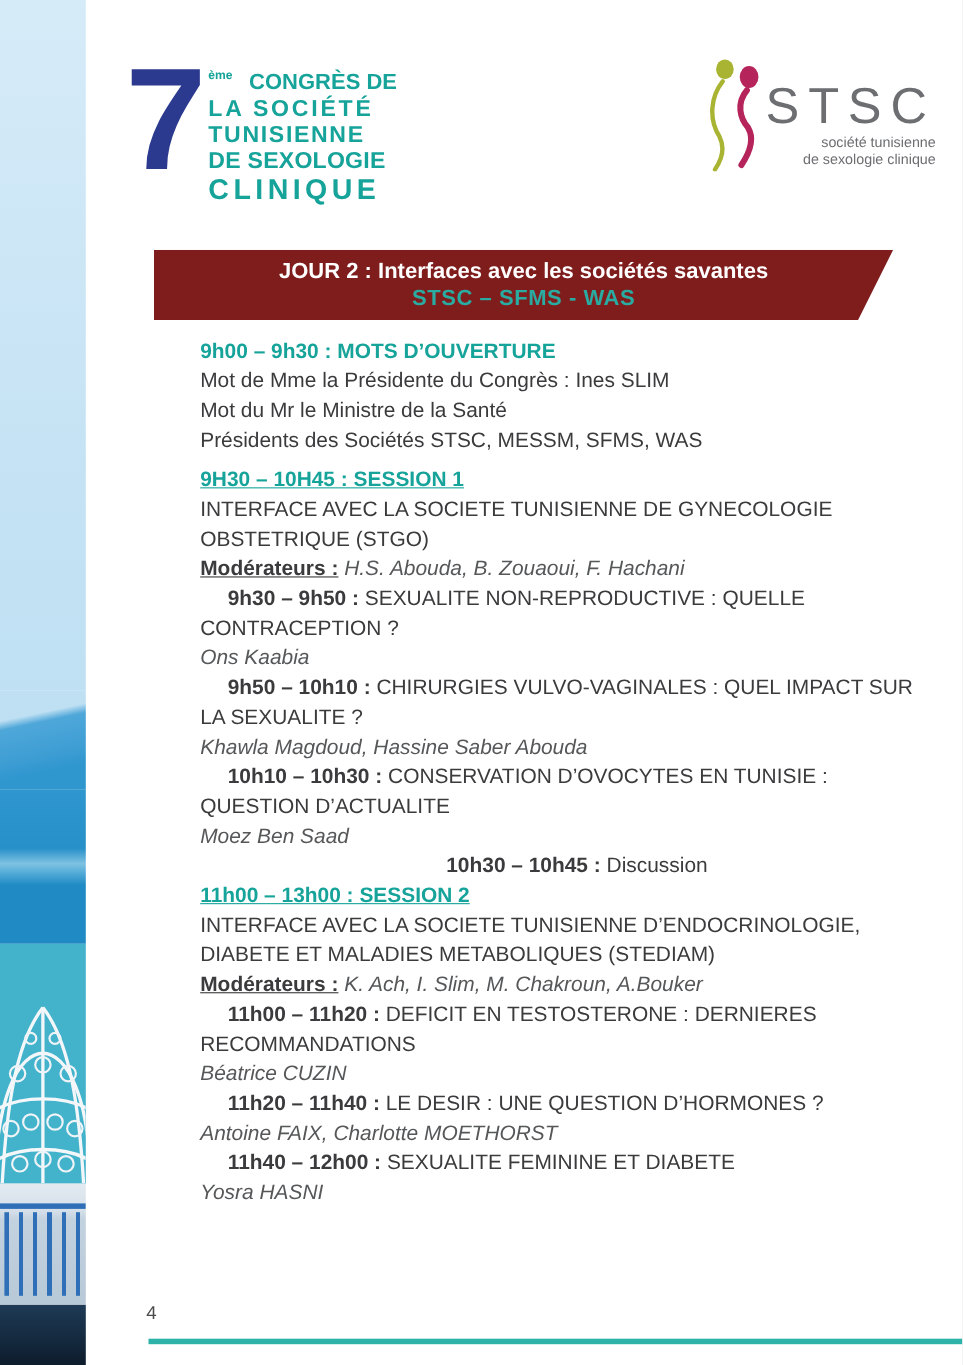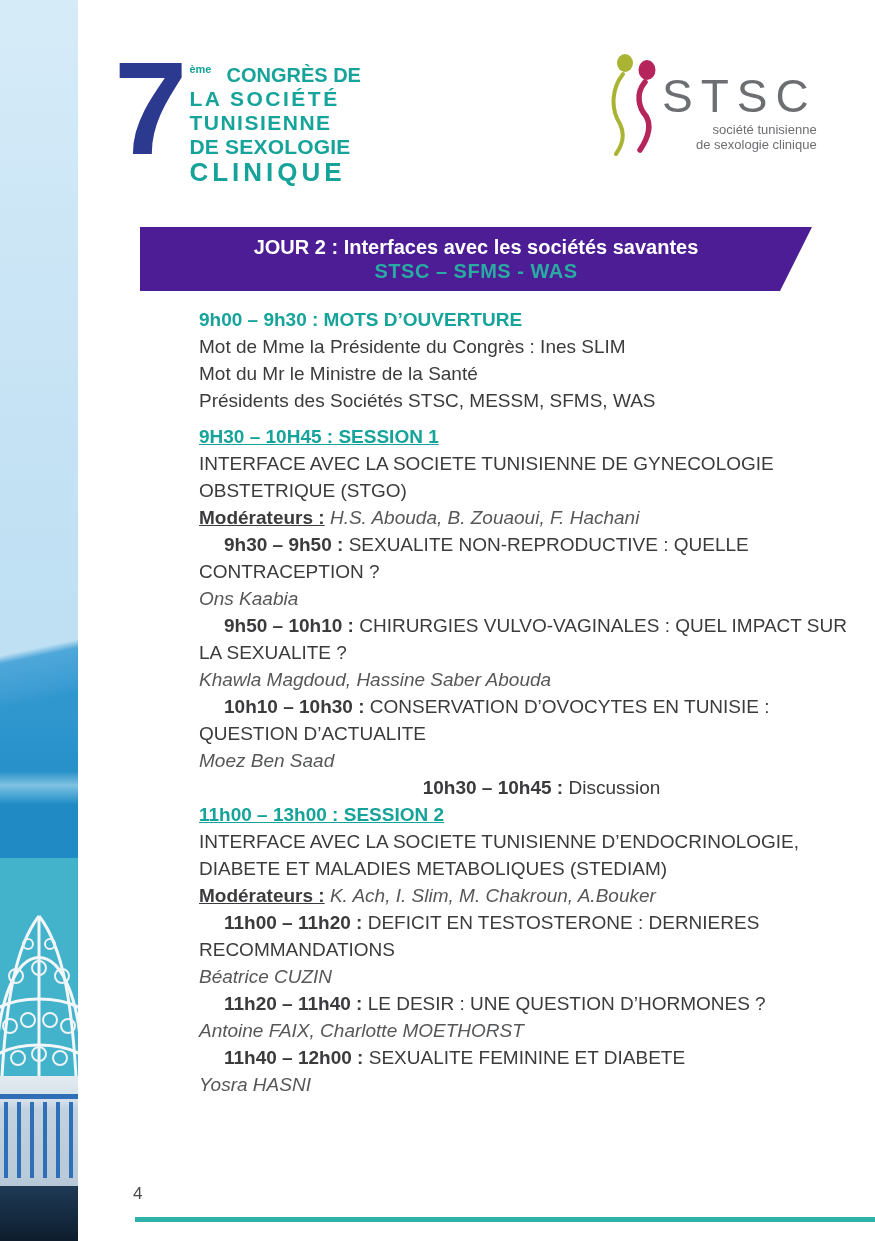--- a/index.html
+++ b/index.html
@@ -26,37 +26,37 @@
   .logo-digit{font-size:132px;line-height:0.9;font-weight:800;color:#2B3A8E;letter-spacing:-6px;margin-right:8px;}
   .logo-lines{padding-top:8px;color:#16A39A;font-weight:700;white-space:nowrap;}
   .logo-lines .l1{font-size:20px;line-height:23px;}
   .logo-lines .sup{font-size:11px;vertical-align:9px;margin-right:15px;font-weight:700;}
   .logo-lines .l2{font-size:21px;line-height:24px;letter-spacing:2.5px;}
   .logo-lines .l3{font-size:21px;line-height:24px;letter-spacing:1.5px;}
   .logo-lines .l4{font-size:21px;line-height:24px;letter-spacing:0.2px;}
   .logo-lines .l5{font-size:26px;line-height:27px;letter-spacing:4px;}
 
   
-  .logo-right{position:absolute;left:604px;top:52px;display:flex;}
+  .logo-right{position:absolute;left:638px;top:52px;display:flex;}
   .stsc-figures{width:58px;height:104px;}
   .stsc-text{padding-top:24px;}
   .stsc-acronym{font-size:46px;line-height:40px;color:#6D6E71;letter-spacing:8px;font-weight:400;}
   .stsc-tag{font-size:13px;line-height:15px;color:#6D6E71;margin-top:6px;text-align:right;}
 
   
   .banner{
-    position:absolute;left:140px;top:227px;width:672px;height:64px;background:#4c1d95;
+    position:absolute;left:140px;top:227px;width:672px;height:64px;background:#7f1d1d;
     clip-path:polygon(0 0,100% 0,calc(100% - 32px) 100%,0 100%);
     text-align:center;box-sizing:border-box;padding-top:9px;
   }
   .banner-title{color:#ffffff;font-size:20px;font-weight:700;line-height:23px;}
   .banner-sub{color:#2AABA2;font-size:20px;font-weight:700;line-height:24px;letter-spacing:0.5px;}
 
   
-  .program{position:absolute;left:199px;top:306px;width:660px;font-size:19px;line-height:27px;color:#3B3B3D;}
+  .program{position:absolute;left:182px;top:306px;width:660px;font-size:19px;line-height:27px;color:#3B3B3D;}
   .program p{margin:0;}
   .h-teal{color:#16A39A;font-weight:700;margin:0 0 6px 0;}
   .opening-lines{margin-bottom:9px;}
   .h-session{color:#16A39A;font-weight:700;text-decoration:underline;margin:0 0 8px 0;}
   .session-title{margin:0 0 10px 0;}
   .moderators{margin:0 0 12px 0;}
   .mod-label{font-weight:700;text-decoration:underline;color:#3B3B3D;}
   .mod-names{font-style:italic;color:#565759;}
   .talk-time{font-weight:700;margin-left:25px;}
   .speaker{font-style:italic;color:#565759;margin:0 0 11px 0;}

